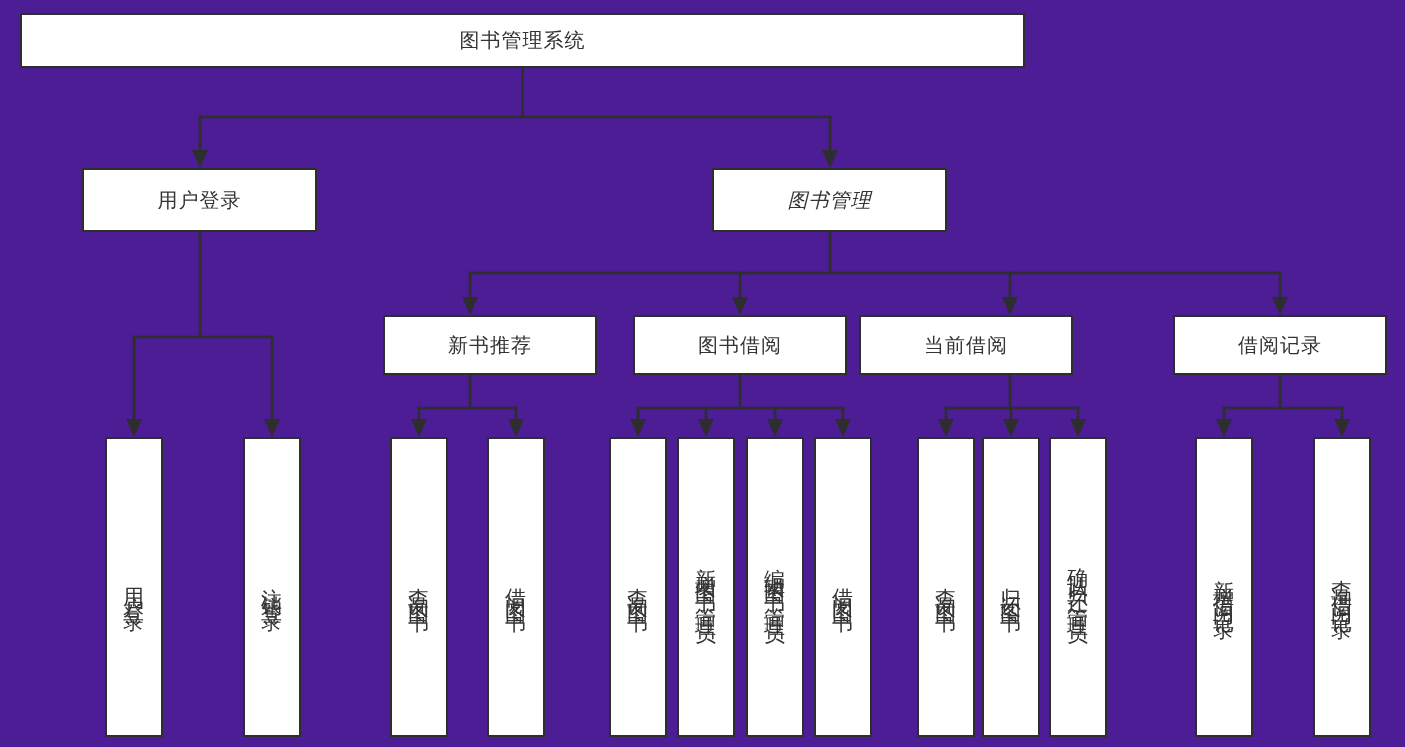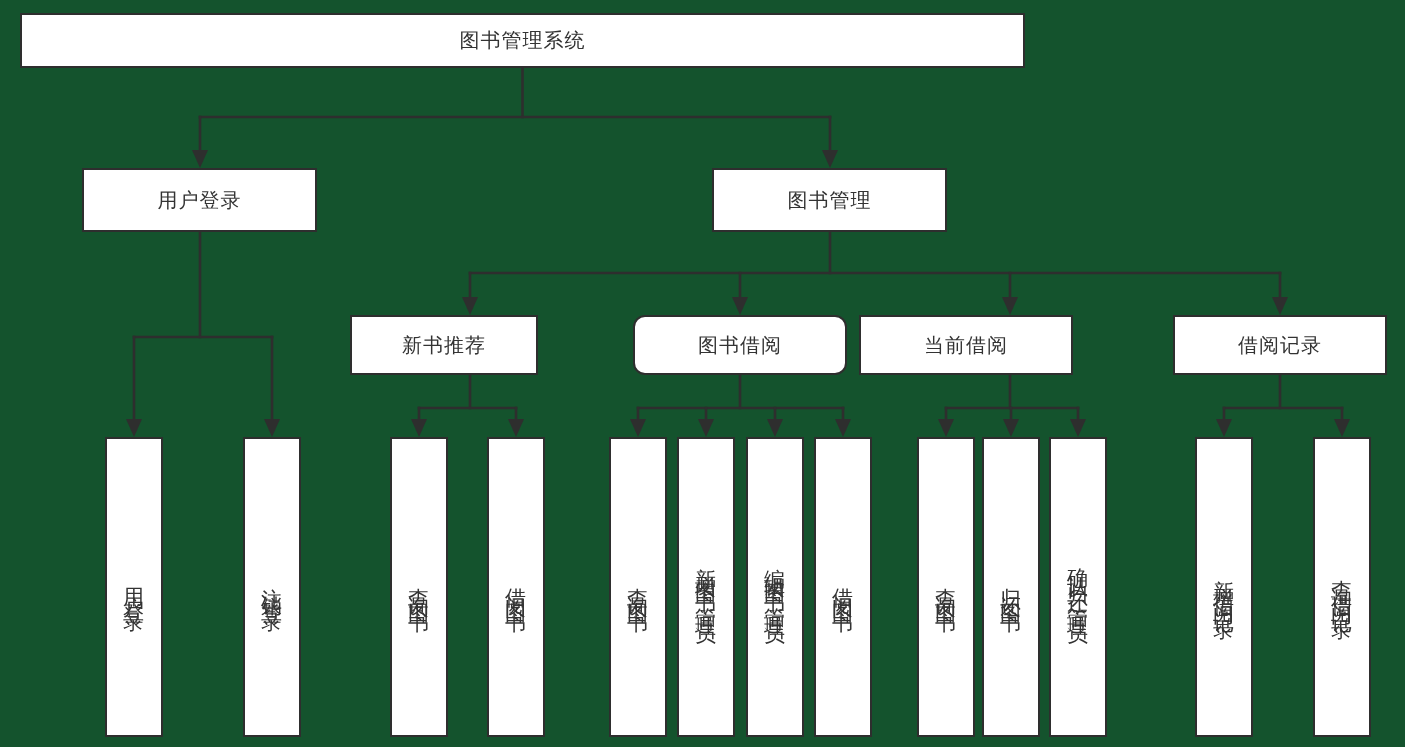--- a/index.html
+++ b/index.html
@@ -5,21 +5,21 @@
   html, body {
     margin: 0;
     padding: 0;
     background: #ffffff;
     font-family: "Liberation Sans", "DejaVu Sans", sans-serif;
   }
   .canvas {
     position: relative;
     width: 1405px;
     height: 747px;
-    background: #14532d;
+    background: #4c1d95;
     overflow: hidden;
   }
   svg.connectors {
     position: absolute;
     left: 0; top: 0;
     width: 1405px;
     height: 747px;
   }
   .box {
     position: absolute;
@@ -122,28 +122,28 @@
     </g>
   </svg>
 
   <div class="box" style="left:20px; top:13px; width:1005px; height:55px;">
     <span class="hlabel">图书管理系统</span>
   </div>
 
   <div class="box" style="left:82px; top:168px; width:235px; height:64px;">
     <span class="hlabel">用户登录</span>
   </div>
-  <div class="box" style="left:712px; top:168px; width:235px; height:64px;">
+  <div class="box" style="left:712px; top:168px; width:235px; height:64px;font-style:italic;">
     <span class="hlabel">图书管理</span>
   </div>
 
-  <div class="box" style="left:350px; top:315px; width:188px; height:60px;">
+  <div class="box" style="left:383px; top:315px; width:214px; height:60px;">
     <span class="hlabel">新书推荐</span>
   </div>
-  <div class="box" style="left:633px; top:315px; width:214px; height:60px;border-radius:12px;">
+  <div class="box" style="left:633px; top:315px; width:214px; height:60px;">
     <span class="hlabel">图书借阅</span>
   </div>
   <div class="box" style="left:859px; top:315px; width:214px; height:60px;">
     <span class="hlabel">当前借阅</span>
   </div>
   <div class="box" style="left:1173px; top:315px; width:214px; height:60px;">
     <span class="hlabel">借阅记录</span>
   </div>
 
   <div class="box" style="left:105px; top:437px; width:58px; height:300px;">

